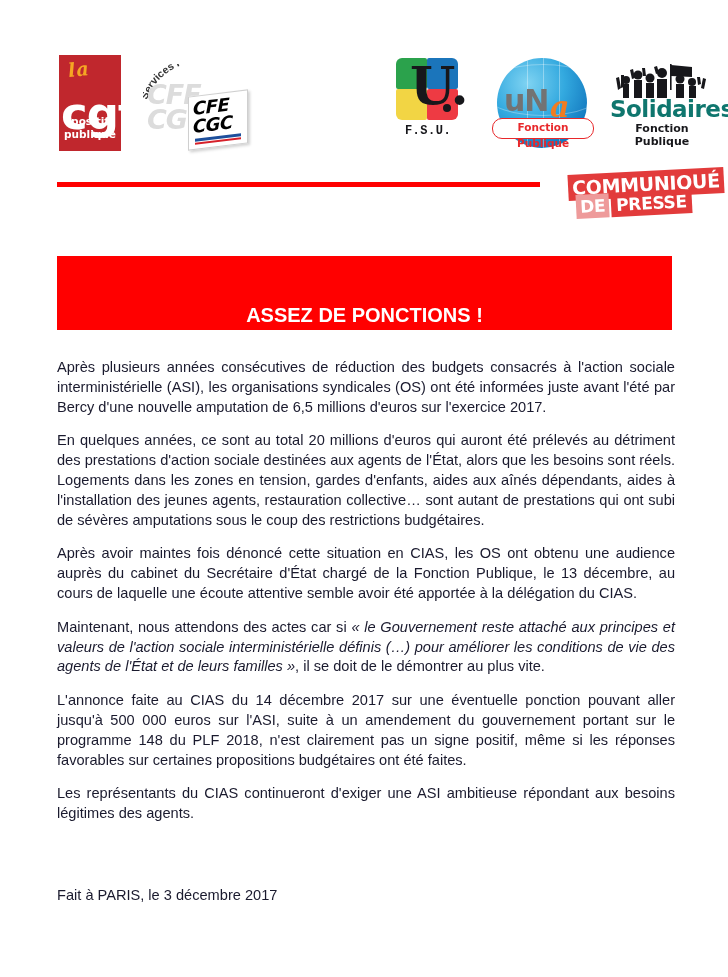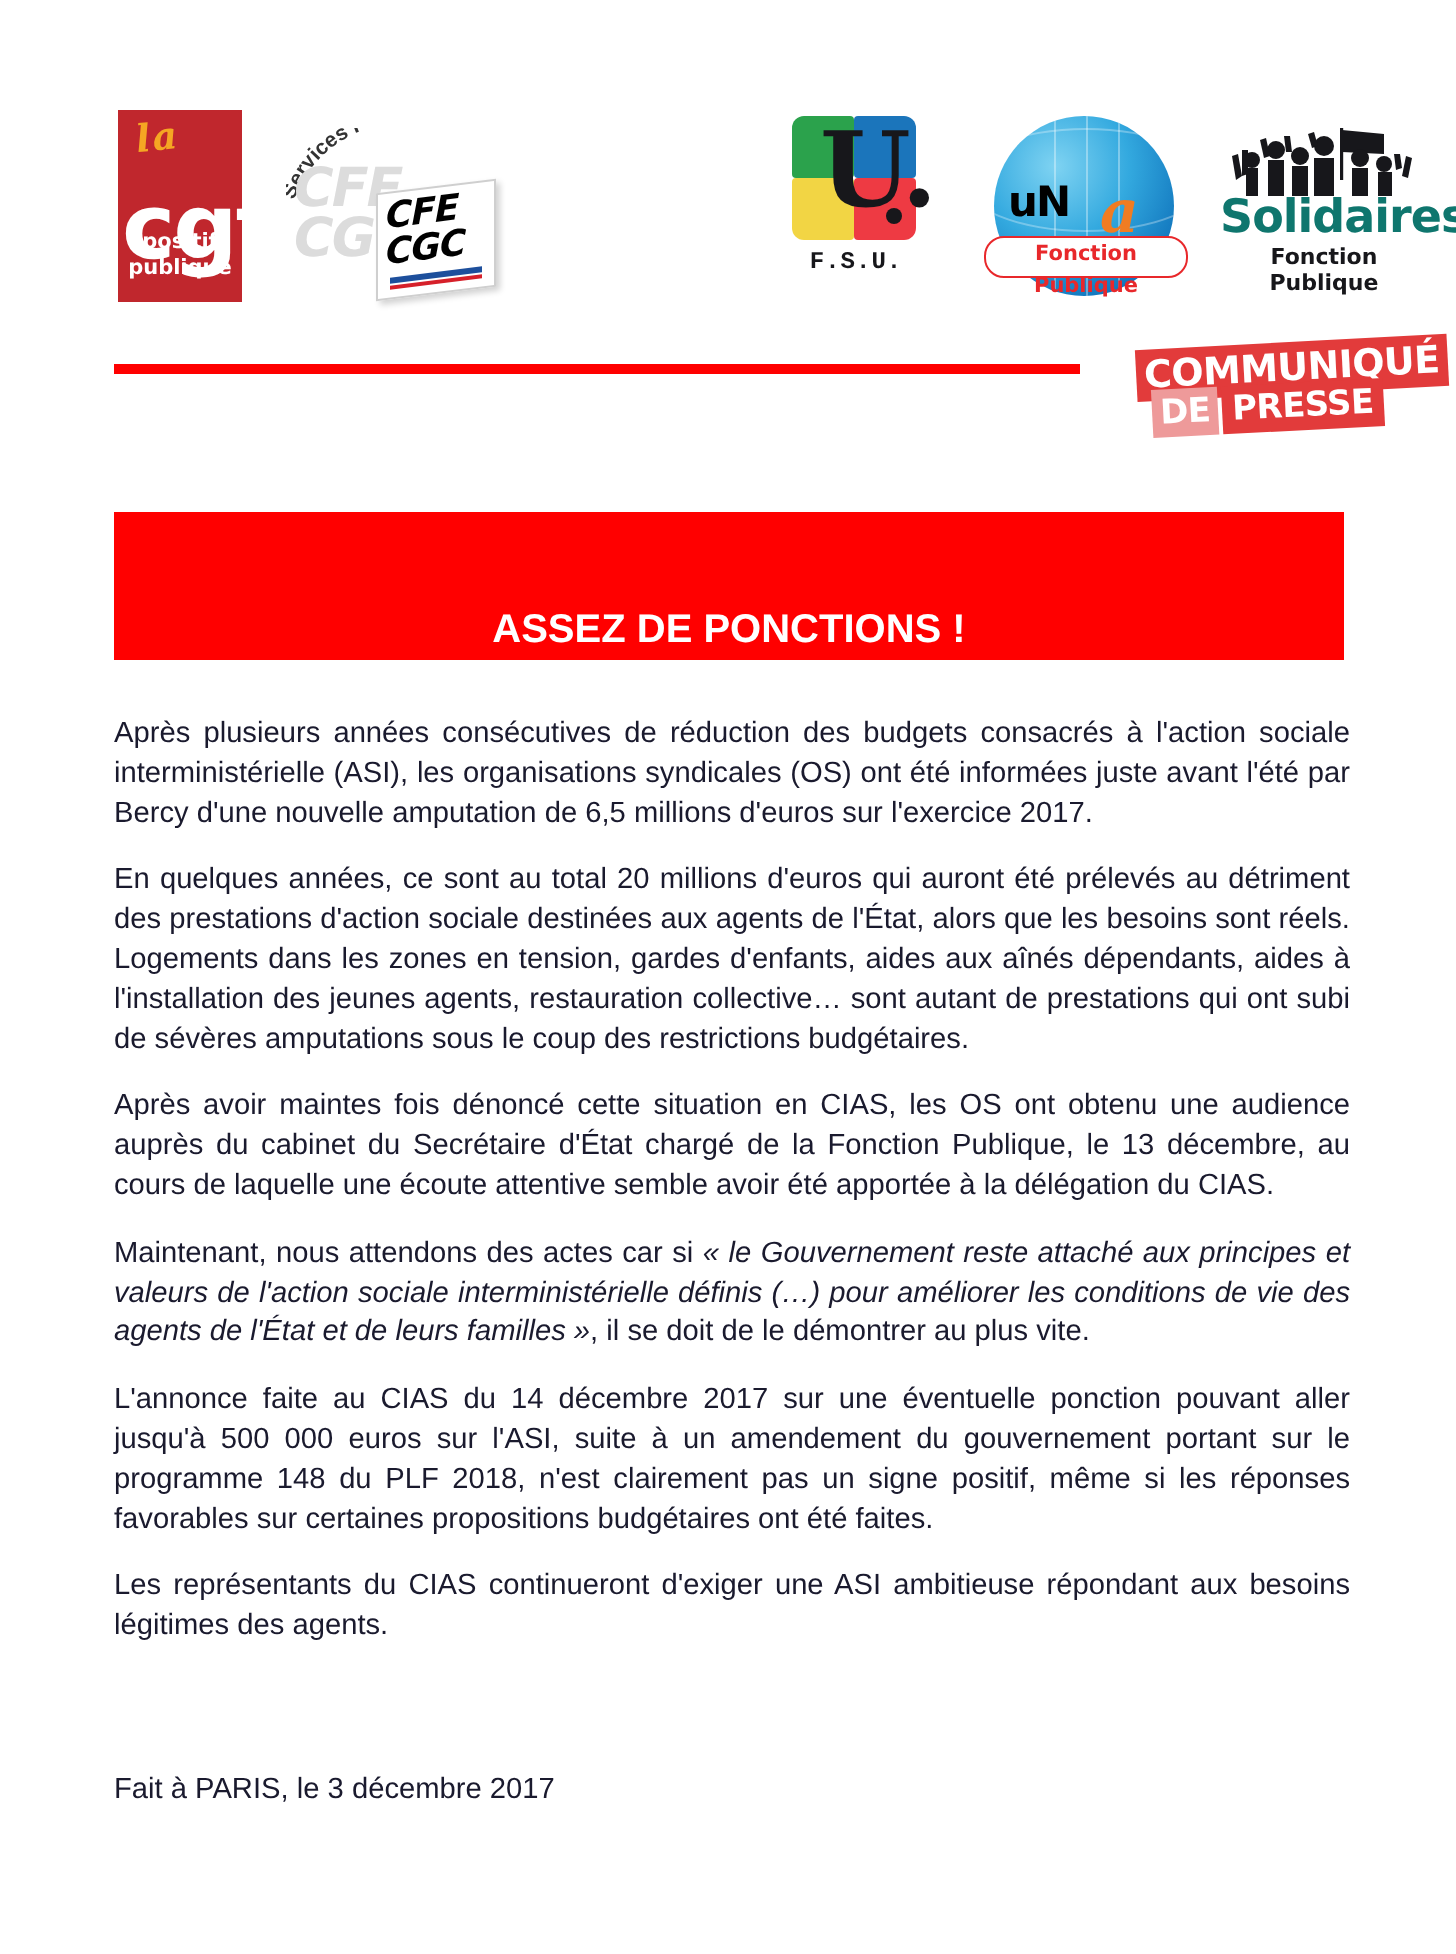--- a/index.html
+++ b/index.html
@@ -188,23 +188,23 @@
   }
   .unsa-arc {
     position: absolute;
     border: 1px solid rgba(255,255,255,0.30);
     border-radius: 50%;
   }
   .unsa-letters {
     position: absolute; left: 12px; top: 30px;
     font-family: "DejaVu Sans", sans-serif;
     font-weight: bold;
-    font-size: 21px;
+    font-size: 30px;
     line-height: 30px;
-    color: #000000;
+    color: #737373;
     letter-spacing: -1px;
   }
   .unsa-a {
     position: absolute; left: 58px; top: 33px;
     font-family: "DejaVu Serif", serif;
     font-style: italic;
     font-weight: bold;
     font-size: 30px;
     color: #F07C22;
   }

